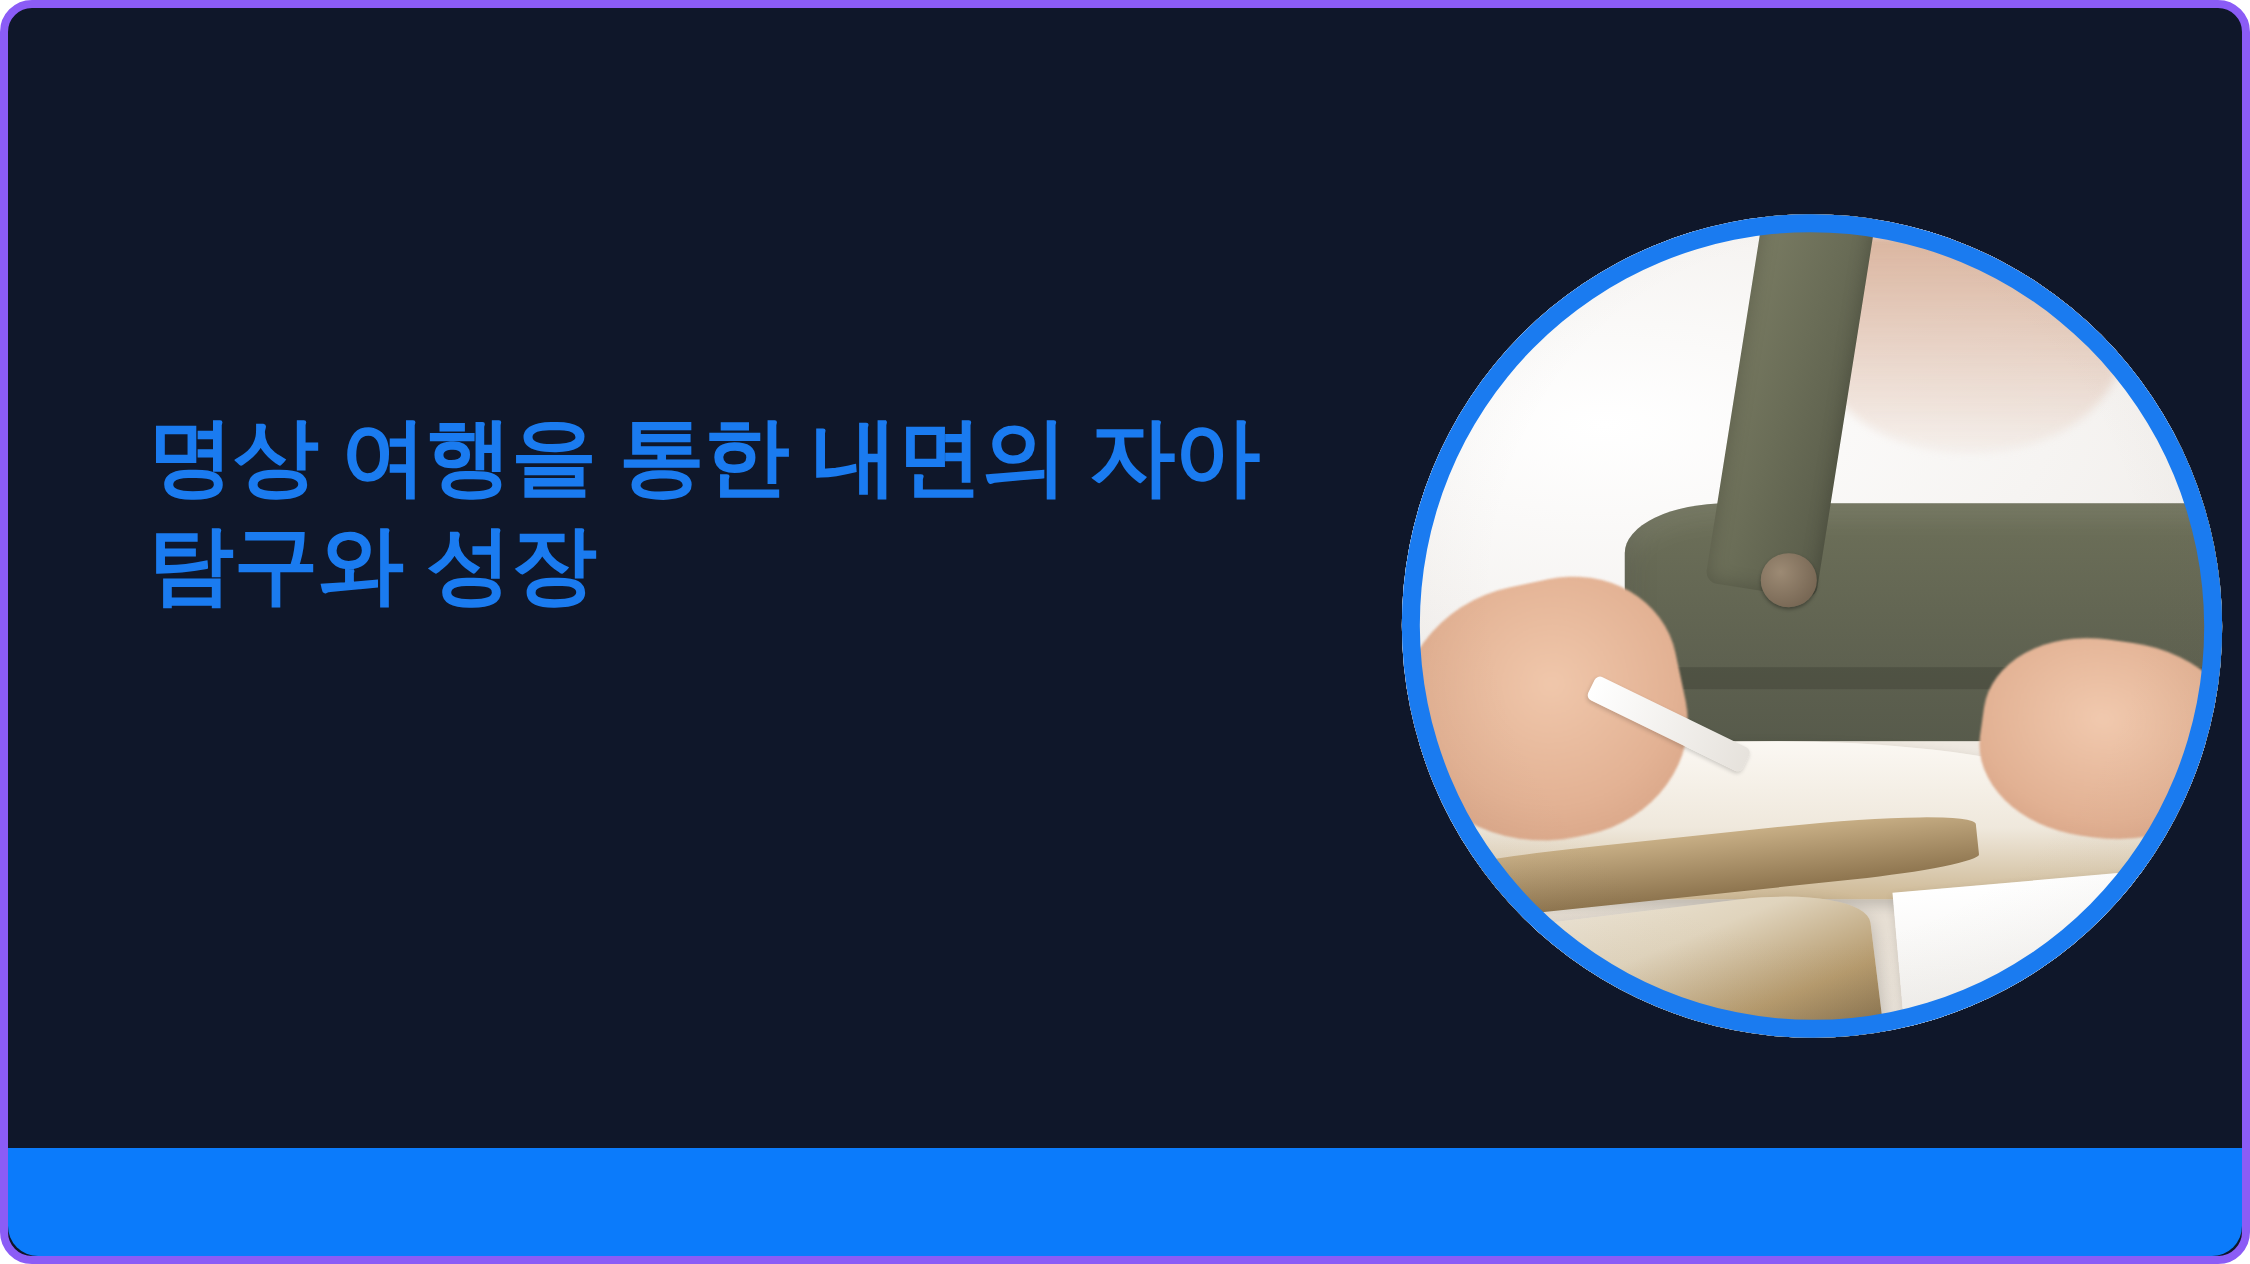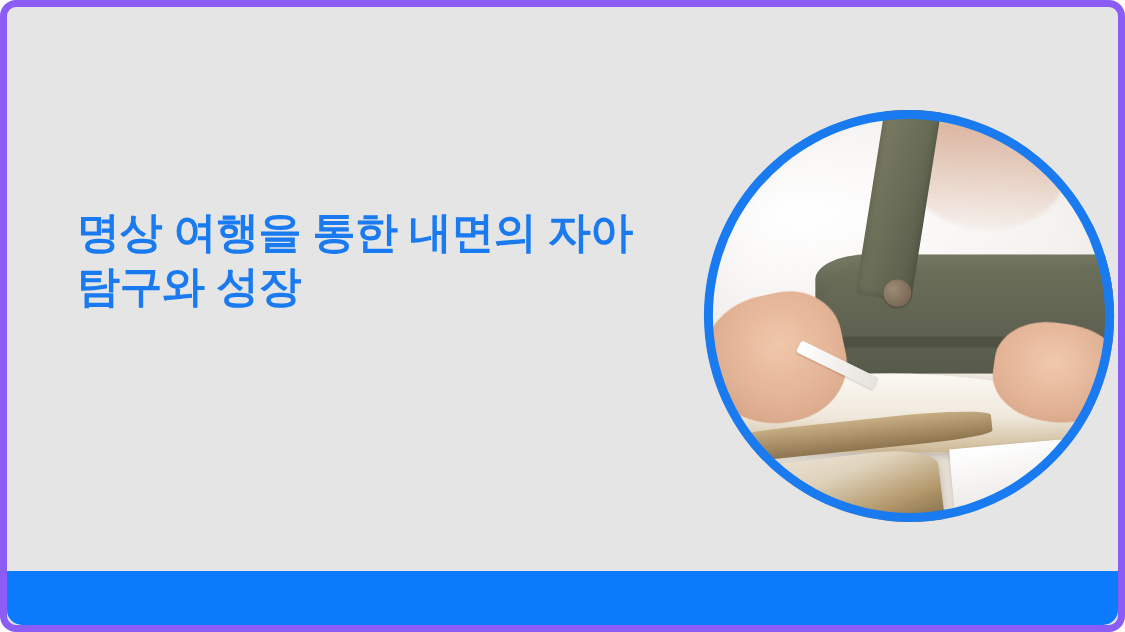--- a/index.html
+++ b/index.html
@@ -13,22 +13,22 @@
     overflow: hidden;
     font-family: "Liberation Sans", "DejaVu Sans", sans-serif;
   }
 
   
   .slide {
     position: relative;
     width: 1125px;
     height: 632px;
     box-sizing: border-box;
-    background: #e5e5e5;
-    border: 7px solid #8b5cf6;
+    background: #0f172a;
+    border: 4px solid #8b5cf6;
     border-radius: 16px;
     overflow: hidden;
   }
 
   
   .title-block {
     position: absolute;
     left: 70px;
     top: 198px;
     width: 610px;

